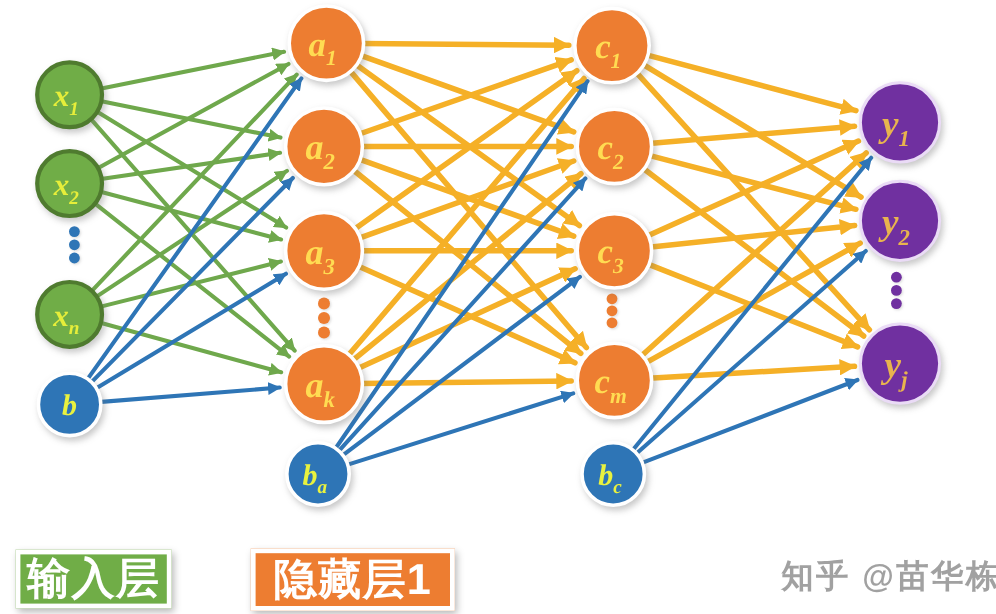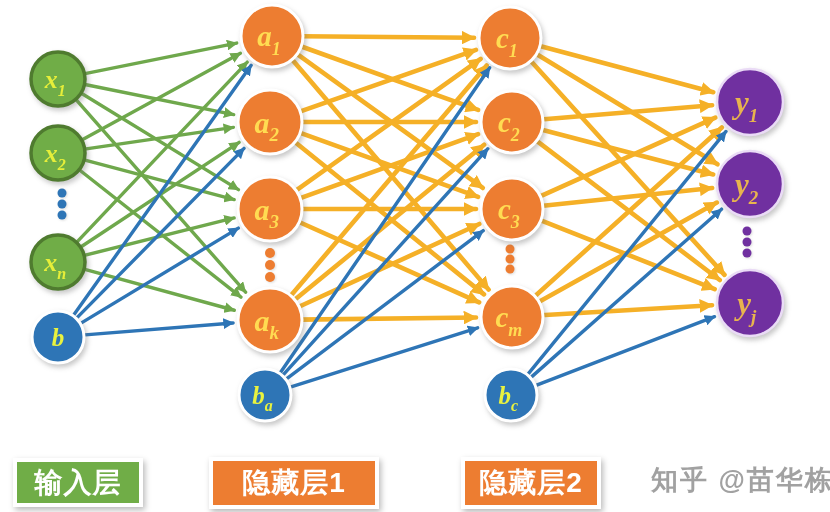--- a/index.html
+++ b/index.html
@@ -23,21 +23,21 @@
   .dotcol circle { filter: drop-shadow(1px 1px 1px rgba(120,120,120,0.25)); }
   .legend-box {
     position: absolute;
     display: flex;
     align-items: center;
     justify-content: center;
     border: 4px solid #ffffff;
     box-sizing: content-box;
     box-shadow: 2px 3px 6px rgba(0,0,0,0.28);
     color: #ffffff;
-    font-size: 28px;
+    font-size: 36px;
     font-weight: 700;
     letter-spacing: 1px;
     z-index: 2;
   }
   #watermark {
     position: absolute;
     left: 651px;
     top: 462px;
     z-index: 4;
     font-size: 27px;
@@ -205,18 +205,15 @@
         <text x="746.7" y="314.16" text-anchor="middle" fill="#E8B44E" font-size="31"><tspan>y</tspan><tspan dy="8.680000000000001" font-size="19">j</tspan></text>
       </g>
     </svg>
 
   <div class="legend-box" style="left: 13px; top: 458px; width: 122px; height: 41px; background: rgb(112, 173, 71);">
     <span>输入层</span>
   </div>
   <div class="legend-box" style="left: 209px; top: 457px; width: 162px; height: 44px; background: rgb(237, 125, 49);">
     <span>隐藏层1</span>
   </div>
-  <div class="legend-box" style="left: 461px; top: 457px; width: 132px; height: 44px; background: rgb(237, 125, 49);">
-    <span>隐藏层2</span>
-  </div>
 
   <div id="watermark">知乎 @苗华栋</div>
 </div>
 
 </body></html>

